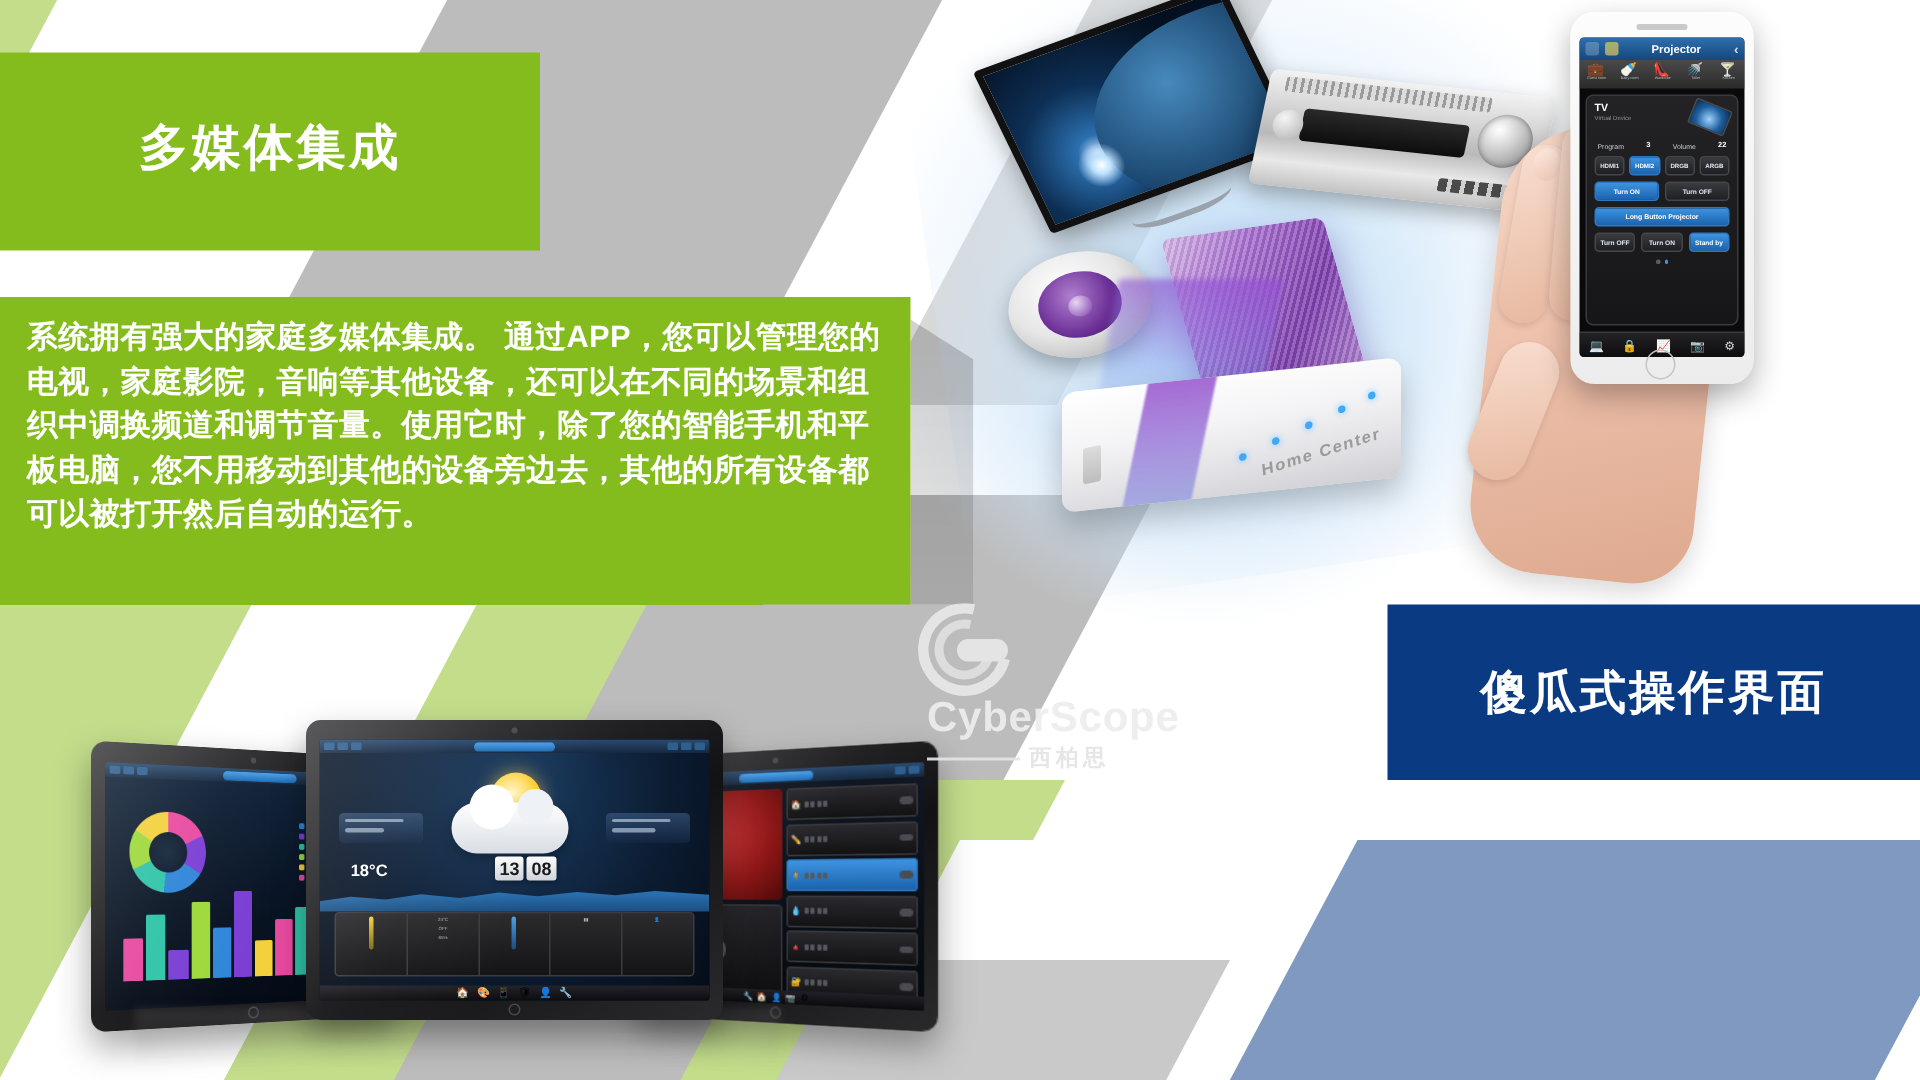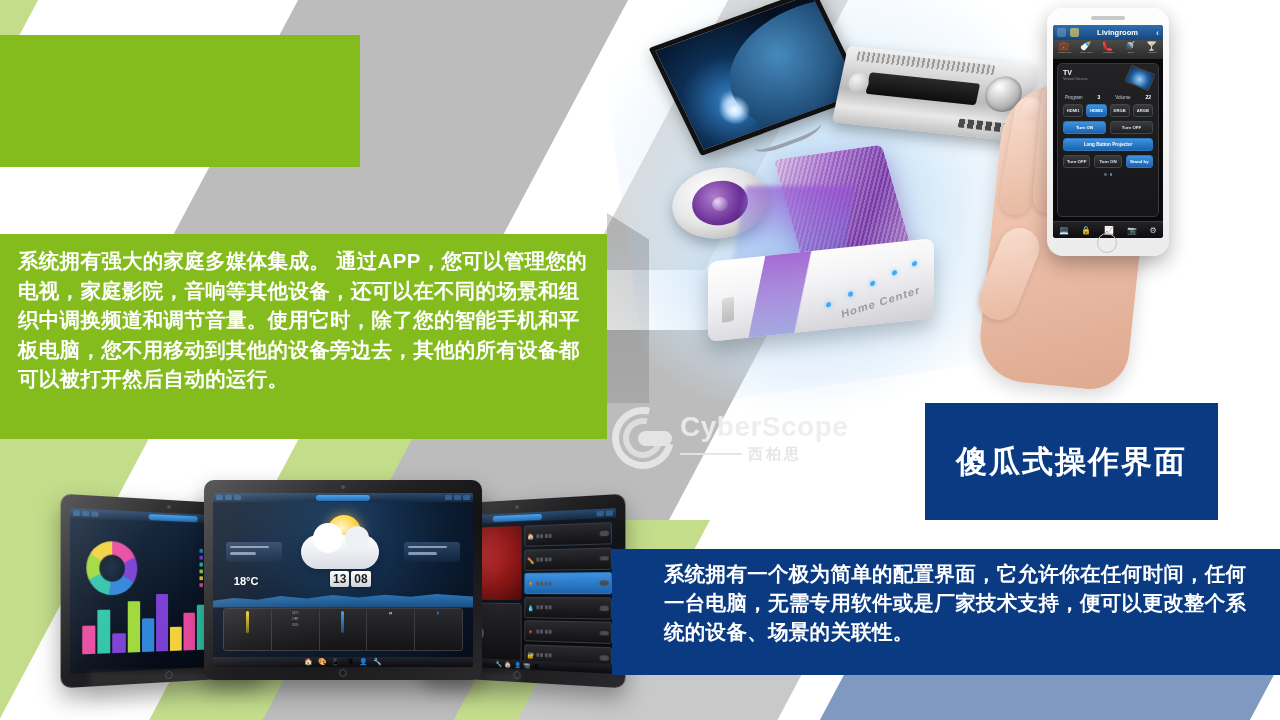--- a/index.html
+++ b/index.html
@@ -37,48 +37,48 @@
     background:#84bc1d; display:flex; flex-direction:column;
     align-items:center; justify-content:center; padding-bottom:6px;
   }
   .panel-title-green .cn { color:#fff; font-size:33px; font-weight:bold; letter-spacing:2px; line-height:1.15; }
   .panel-title-green .en { color:#fff; font-size:27px; font-style:italic; font-weight:500;
                             font-family:"DejaVu Serif",serif; letter-spacing:1px; margin-top:2px; }
 
   
   .panel-body-green {
     position:absolute; left:0; top:198px; width:607px; height:205px;
-    background:#84bc1d; padding:12px 16px 10px 18px;margin-top:36px;
+    background:#84bc1d; padding:12px 16px 10px 18px;
   }
   .panel-body-green p { color:#fff; font-size:20.5px; font-weight:bold; line-height:1.44;
                         letter-spacing:.3px; }
   .shadow-green { position:absolute; left:607px; top:213px; width:42px; height:190px;
                   background:linear-gradient(180deg,rgba(0,0,0,.18),rgba(0,0,0,.10));
                   clip-path:polygon(0 0,100% 14%,100% 100%,0 100%); }
 
   
   .panel-title-blue {
-    position:absolute; left:925px; top:403px; width:293px; height:117px;
+    position:absolute; left:925px; top:403px; width:355px; height:117px;
     background:#0a3a82; display:flex; flex-direction:column;
     align-items:center; justify-content:center;
   }
   .panel-title-blue .cn { color:#fff; font-size:31px; font-weight:bold; letter-spacing:2px; }
   .panel-title-blue .en { color:#fff; font-size:26px; font-style:italic;
                            font-family:"DejaVu Serif",serif; letter-spacing:1px; margin-top:3px; }
 
   
   .panel-body-blue {
     position:absolute; left:612px; top:549px; width:668px; height:126px;
     background:#0a3a82; padding:10px 18px 8px 52px;
   }
   .panel-body-blue p { color:#fff; font-size:20.5px; font-weight:bold; line-height:1.42; letter-spacing:.3px; }
 
   
   .logo { position:absolute; left:612px; top:402px; width:250px; height:72px;
-          display:flex; align-items:center; opacity:.92; }
+          display:flex; opacity:.92;flex-direction:column; }
   .logo .mark { width:62px; height:62px; position:relative; flex:none; }
   .logo .mark .ring { position:absolute; inset:0; border:7px solid #e8e8e8; border-radius:50%;
                       border-right-color:transparent; transform:rotate(-32deg); }
   .logo .mark .ring2 { position:absolute; inset:11px; border:6px solid #e0e0e0; border-radius:50%;
                        border-right-color:transparent; transform:rotate(-32deg); }
   .logo .mark .bar { position:absolute; left:26px; top:24px; width:34px; height:15px;
                      background:#e8e8e8; border-radius:8px; }
   .logo .txt { margin-left:6px; }
   .logo .txt .n1 { color:#ededed; font-size:28px; font-weight:bold; letter-spacing:.5px; line-height:1; }
   .logo .txt .n2 { color:#e4e4e4; font-size:15px; font-weight:bold; letter-spacing:3px; margin-top:4px;
@@ -399,21 +399,21 @@
       </div>
     <div class="finger thumb"></div>
 
     <div class="phone">
       <div class="earpiece"></div>
       <div class="screen">
 
         <div class="ph-top">
           <div class="ic"></div>
           <div class="ic" style="background:rgba(255,220,90,.6)"></div>
-          <div class="ttl">Livingroom</div>
+          <div class="ttl">Projector</div>
           <div class="chev">‹</div>
         </div>
 
         <div class="ph-rooms">
           <div class="r">
               <div class="g">💼</div>
               <span class="l">Guest room</span>
             </div>
           <div class="r">
               <div class="g">🍼</div>
@@ -715,29 +715,27 @@
     </div>
     <div class="txt">
       <div class="n1">CyberScope</div>
       <div class="n2">
           <span>西柏思</span>
         </div>
     </div>
   </div>
 
   <div class="panel-title-green">
+    <div class="cn">多媒体集成</div>
   </div>
 
   <div class="shadow-green"></div>
   <div class="panel-body-green">
     <p>系统拥有强大的家庭多媒体集成。
 通过APP，您可以管理您的电视，家庭影院，音响等其他设备，还可以在不同的场景和组织中调换频道和调节音量。使用它时，除了您的智能手机和平板电脑，您不用移动到其他的设备旁边去，其他的所有设备都可以被打开然后自动的运行。</p>
   </div>
 
   <div class="panel-title-blue">
     <div class="cn">傻瓜式操作界面</div>
   </div>
 
-  <div class="panel-body-blue">
-    <p>系统拥有一个极为简单的配置界面，它允许你在任何时间，任何一台电脑，无需专用软件或是厂家技术支持，便可以更改整个系统的设备、场景的关联性。</p>
-  </div>
 
 </div>
 
 </body></html>

